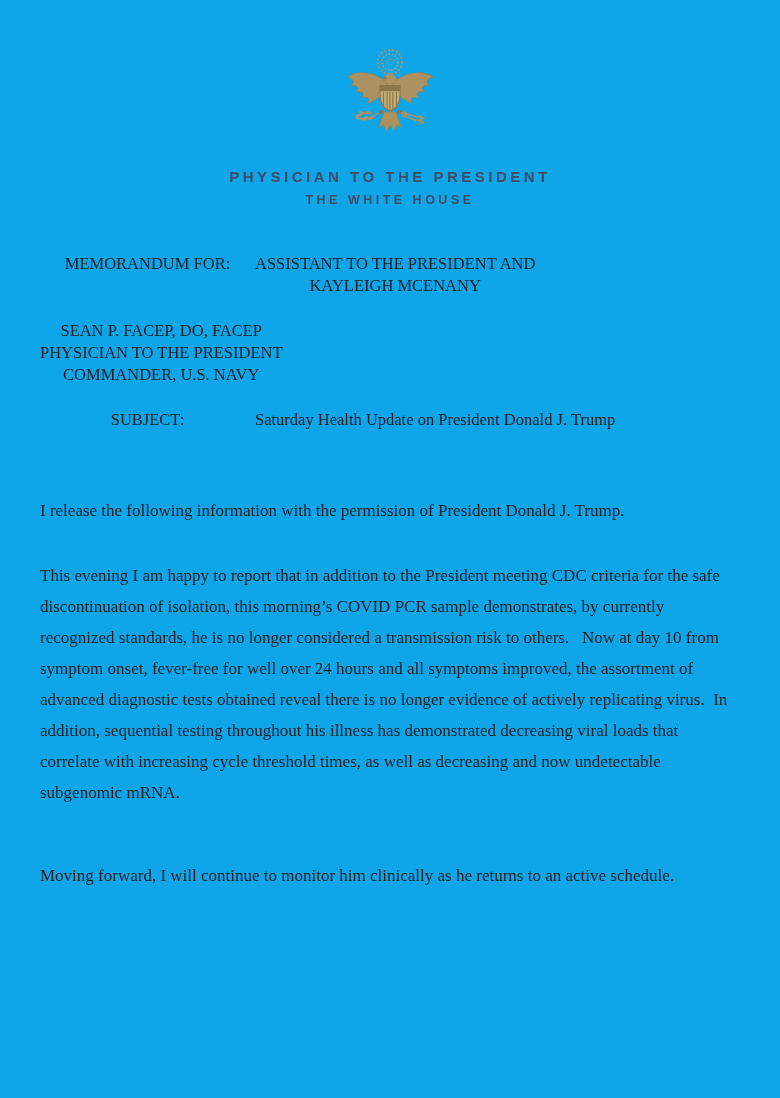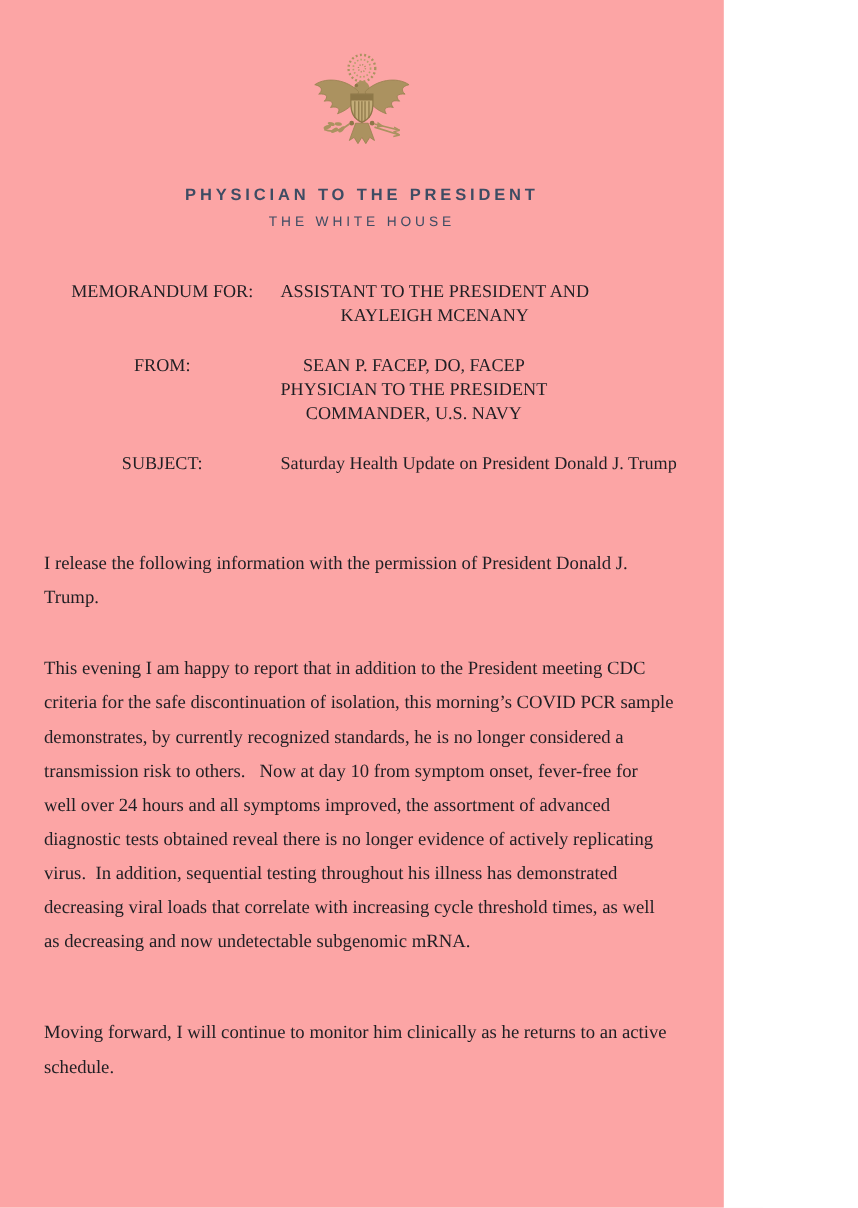--- a/index.html
+++ b/index.html
@@ -1,36 +1,36 @@
 <!DOCTYPE html>
 <html><head>
 <meta charset="utf-8">
 <style>
   html,body { margin:0; padding:0; background:#ffffff; }
   .page {
     position:relative;
-    width:658px; height:1098px;
-    background:#fca5a5;
+    width:780px; height:1098px;
+    background:#0ea5e9;
     font-family:"Liberation Serif", serif;
     color:#1f1f23;
     overflow:hidden;
   }
   .letterhead { text-align:center; padding-top:44px; }
   .seal { display:inline-block; line-height:0; }
   .lh-title {
     font-family:"Liberation Sans", sans-serif;
     font-weight:600;
     font-size:15px;
     letter-spacing:3.5px;
     color:#3e4c63;
     margin-top:14px;
   }
   .lh-sub {
     font-family:"Liberation Sans", sans-serif;
-    font-weight:400;
+    font-weight:700;
     font-size:12.5px;
     letter-spacing:3.5px;
     color:#3e4c63;
     margin-top:8px;
   }
   .date {
     text-align:center;
     margin-top:53px;
     font-size:17px;
   }
@@ -100,21 +100,20 @@
 
   <section class="memo-head">
     <div class="memo-row">
       <div class="memo-label">MEMORANDUM FOR:</div>
       <div class="memo-value">
         <div>ASSISTANT TO THE PRESIDENT AND</div>
         <div>KAYLEIGH MCENANY</div>
       </div>
     </div>
     <div class="memo-row">
-      <div class="memo-label">FROM:</div>
       <div class="memo-value">
         <div>SEAN P. FACEP, DO, FACEP</div>
         <div>PHYSICIAN TO THE PRESIDENT</div>
         <div>COMMANDER, U.S. NAVY</div>
       </div>
     </div>
     <div class="memo-row">
       <div class="memo-label">SUBJECT:</div>
       <div class="memo-value">
         <div>Saturday Health Update on President Donald J. Trump</div>

